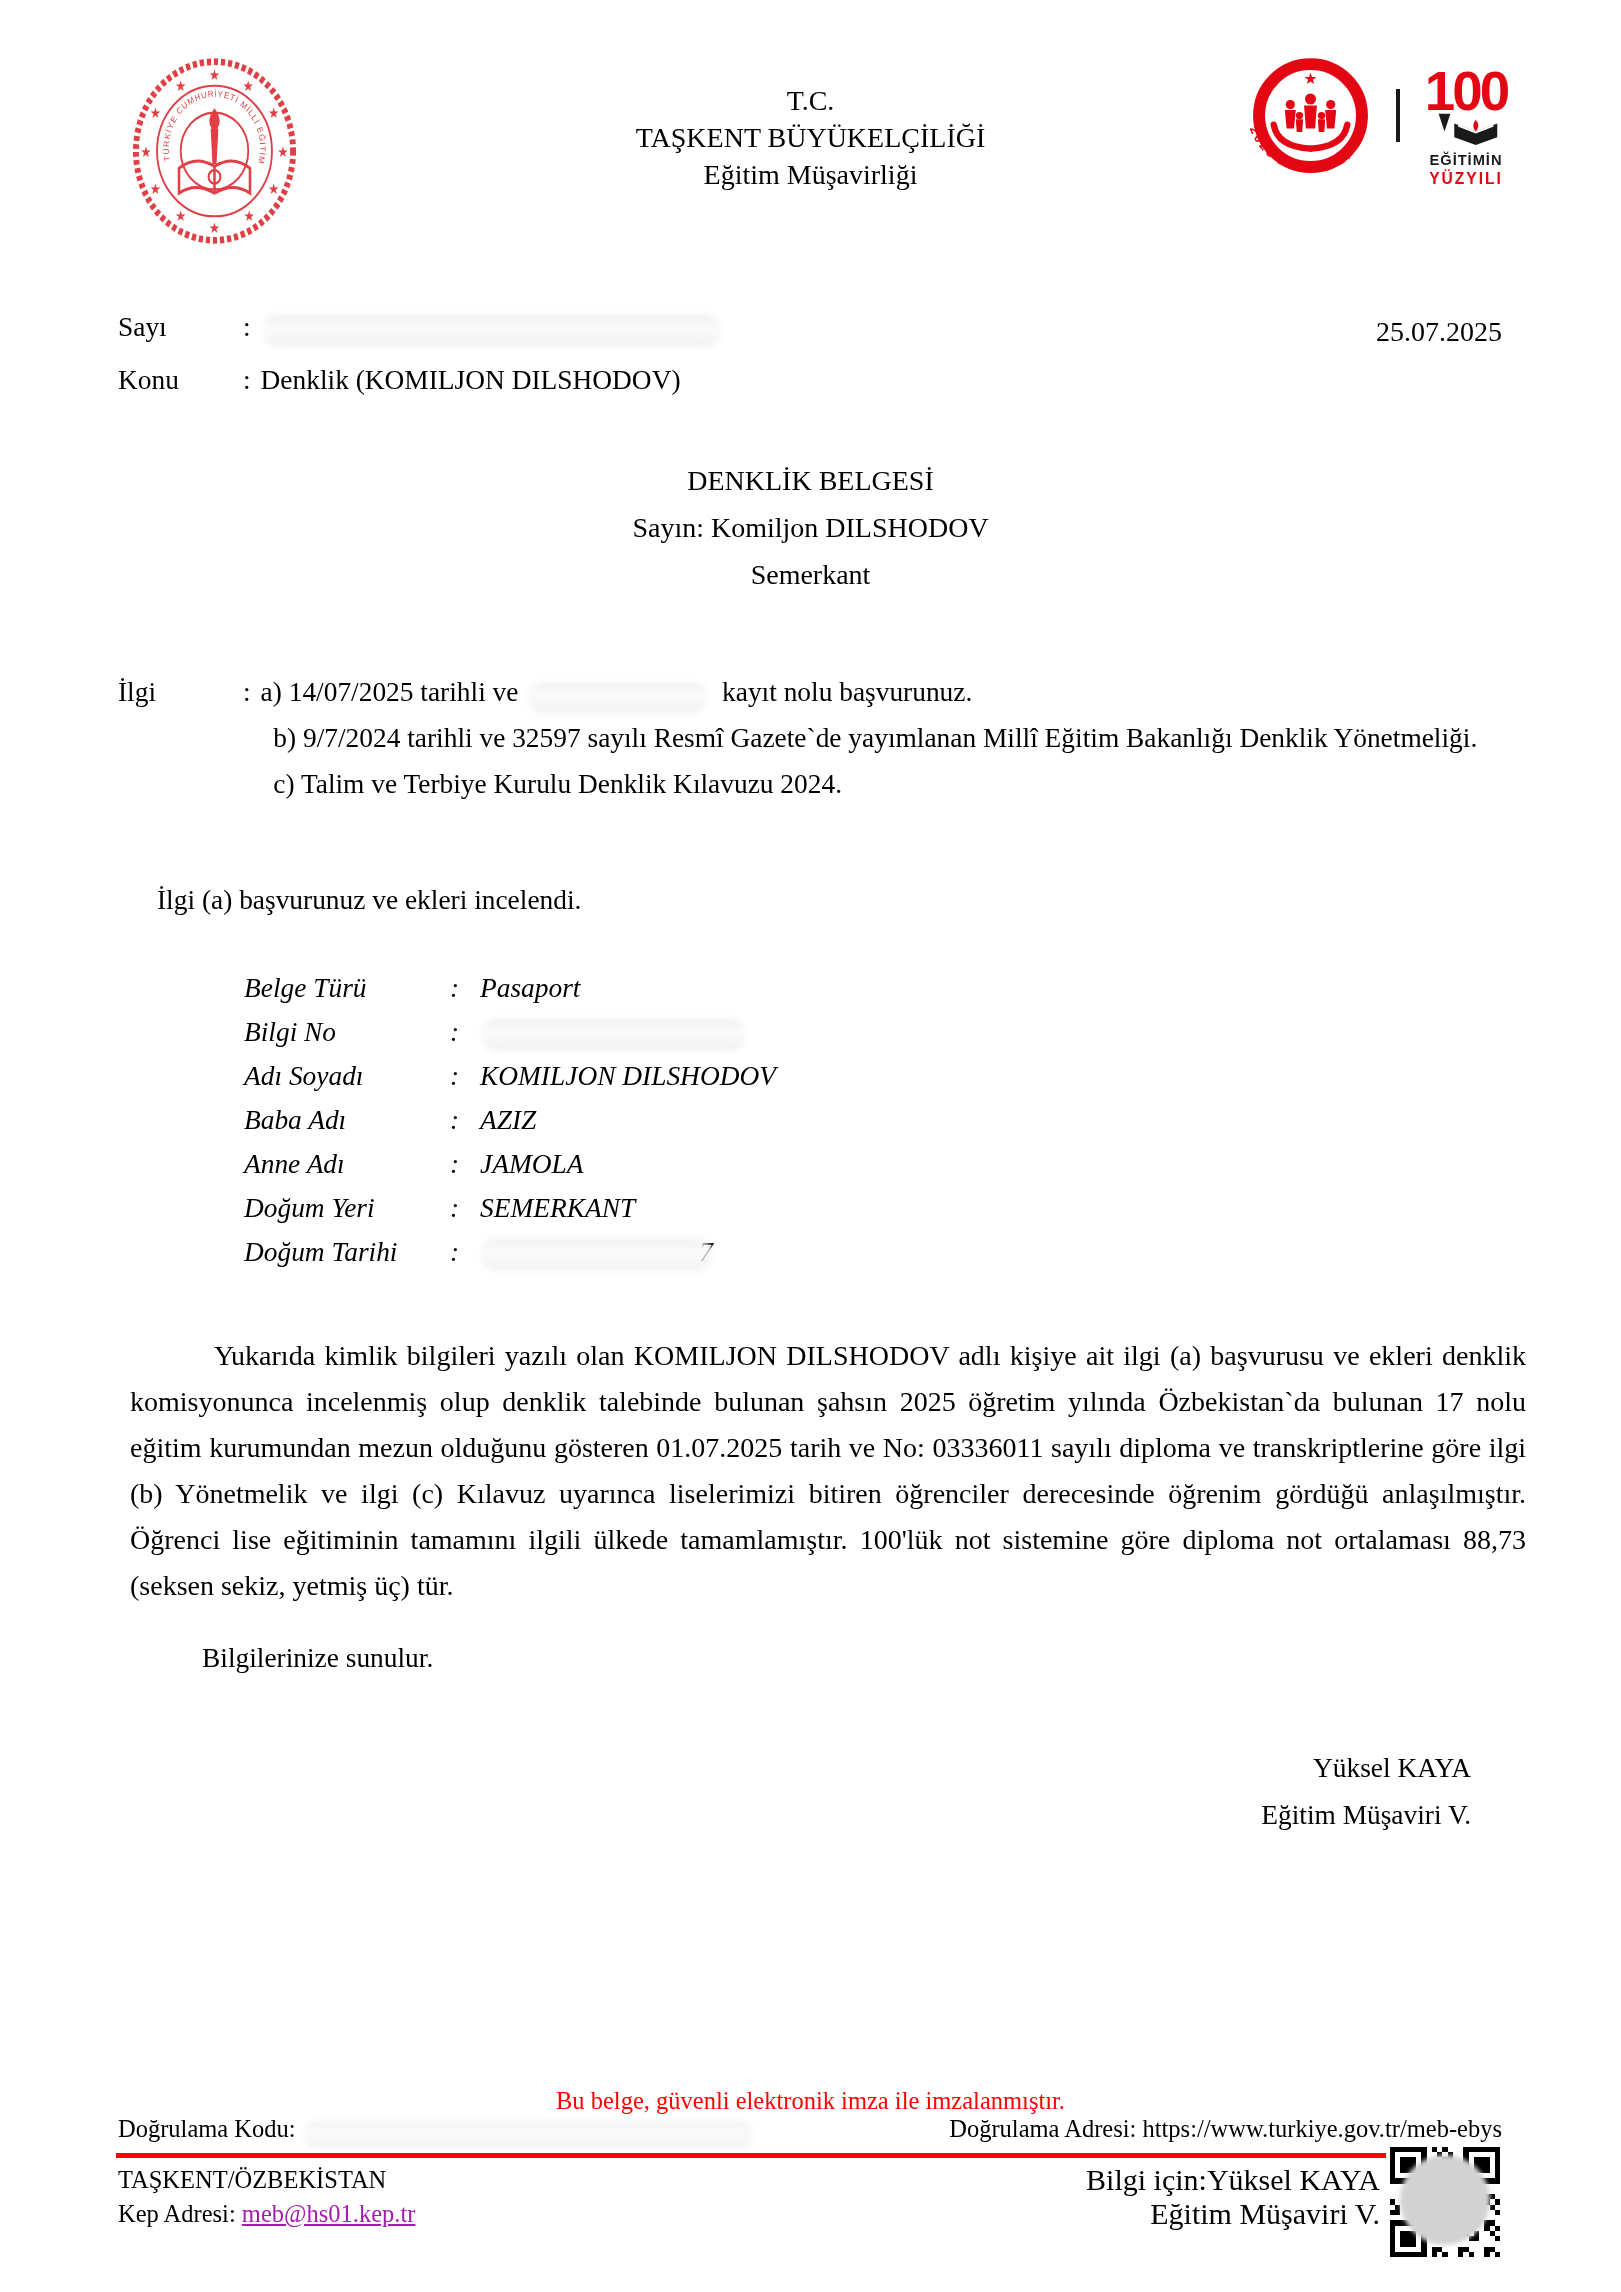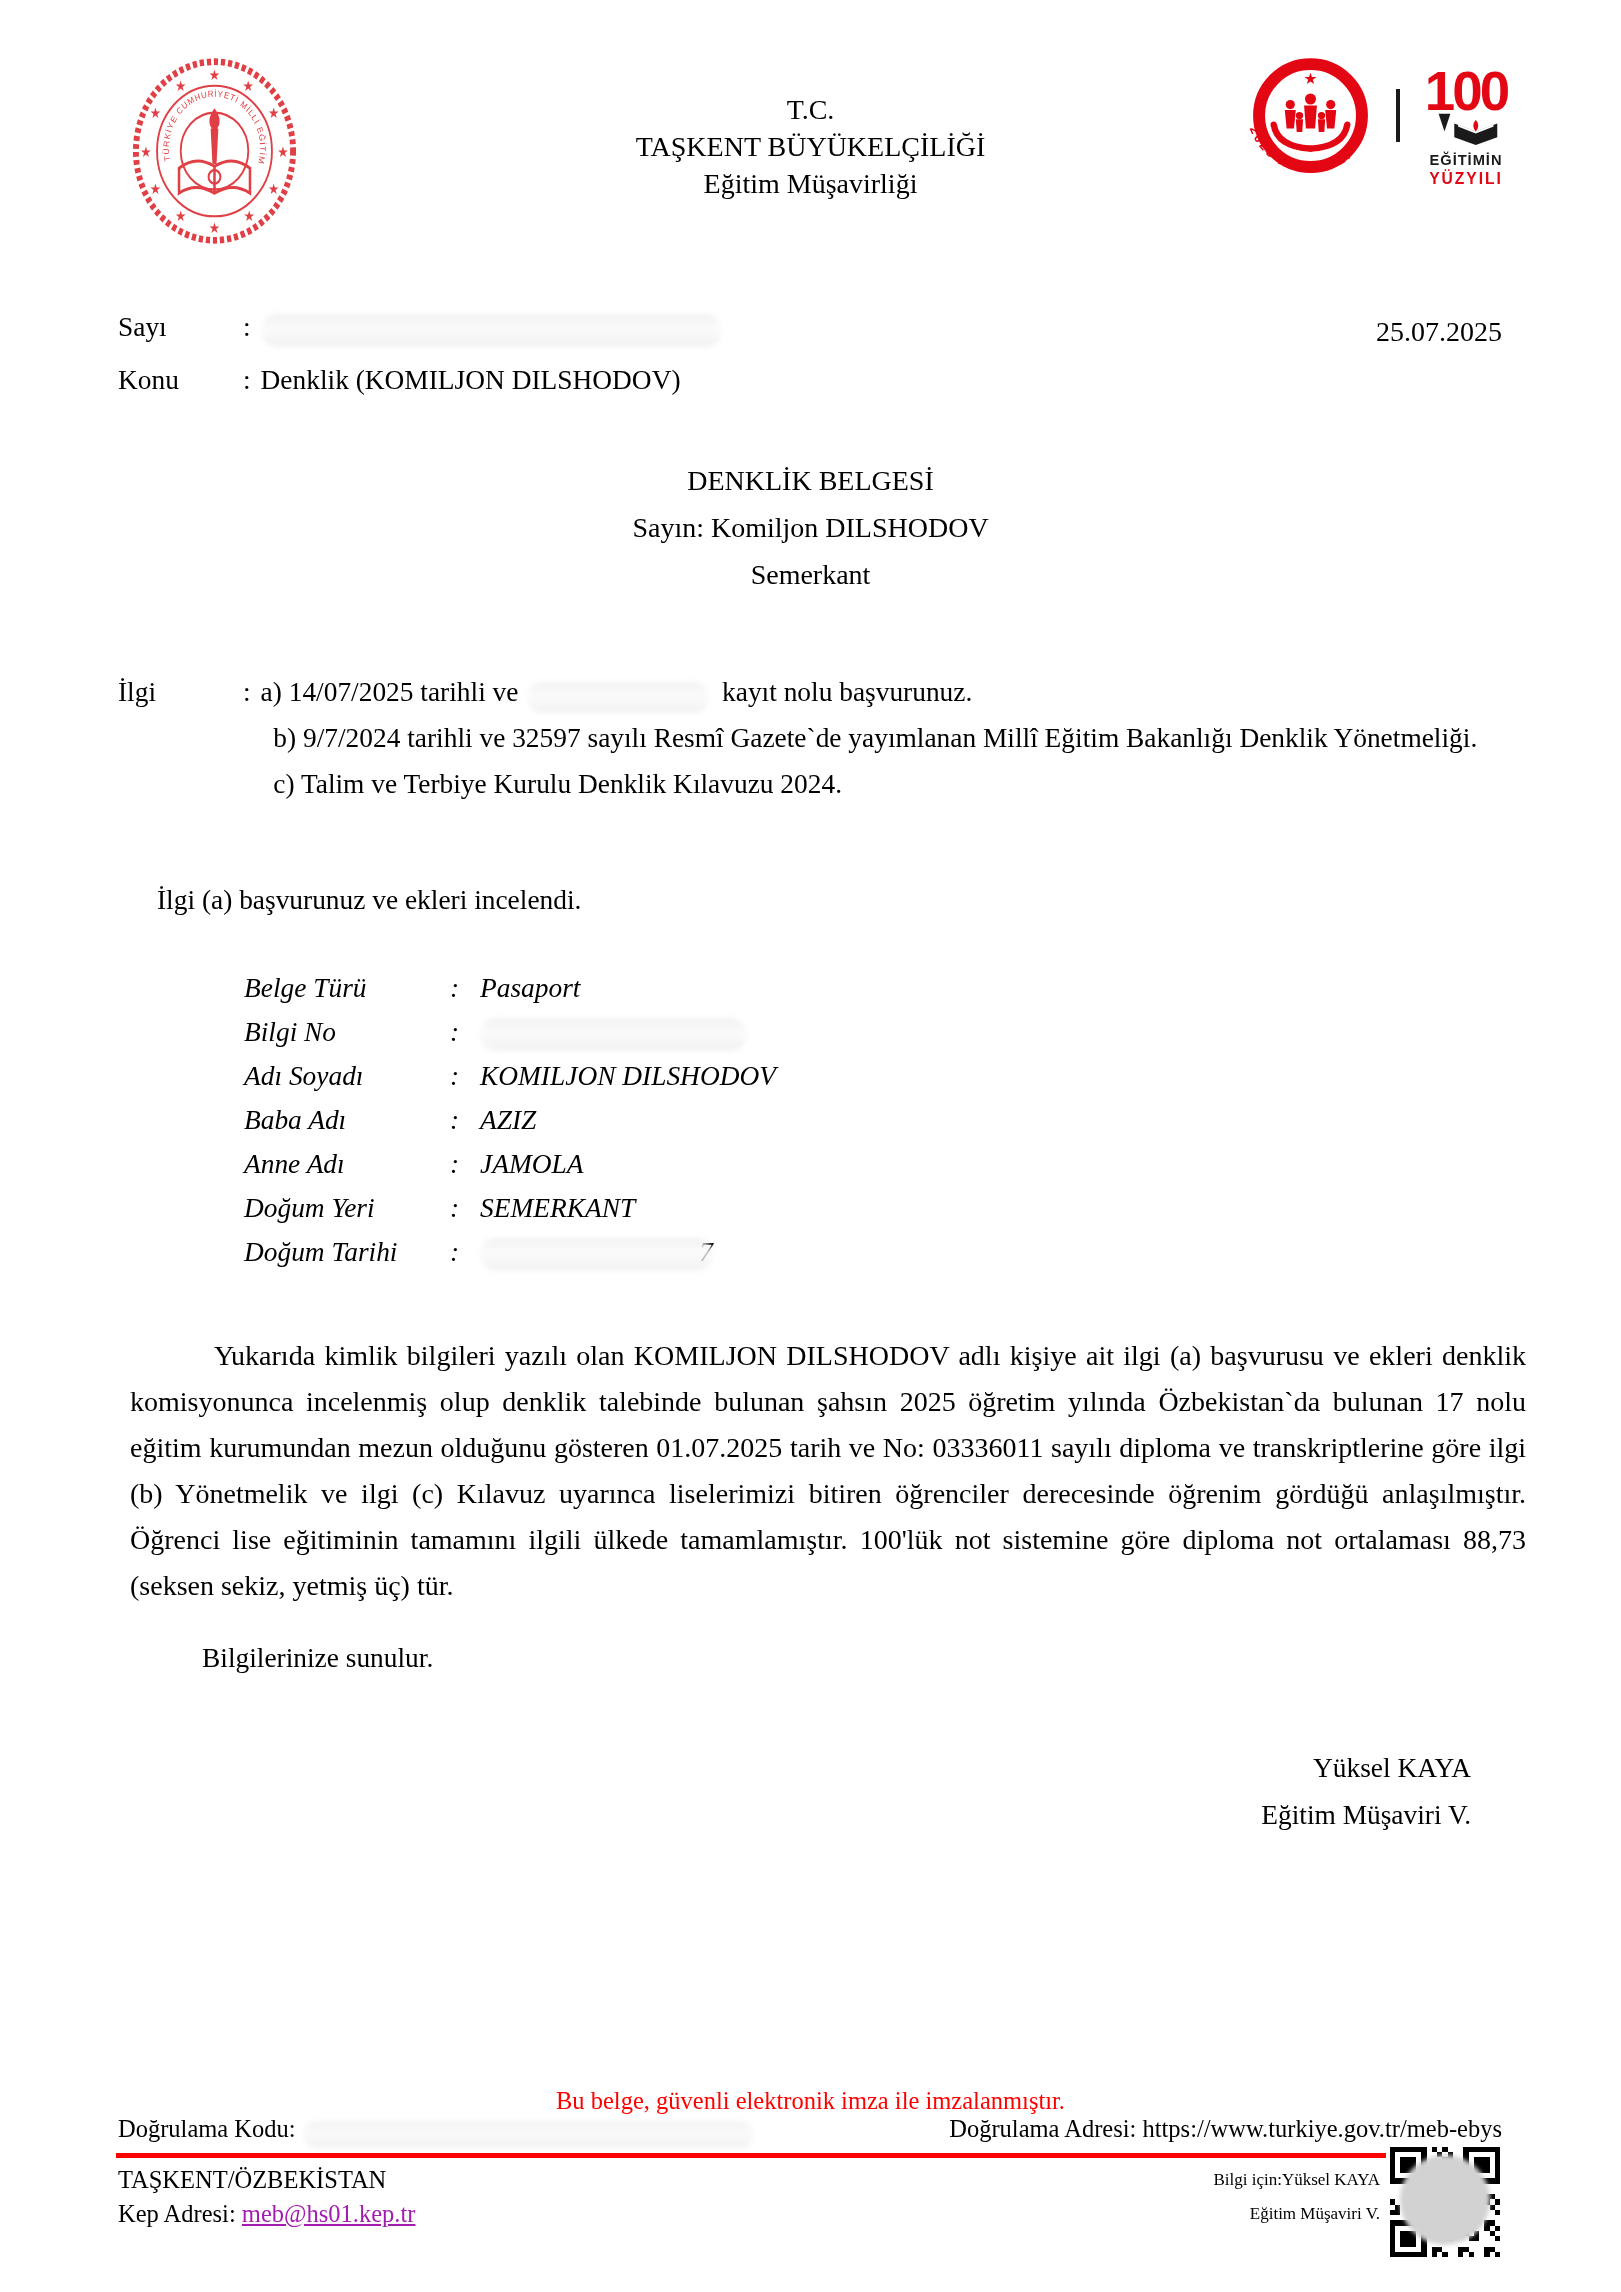--- a/index.html
+++ b/index.html
@@ -2,21 +2,21 @@
 <html lang="tr"><head>
 <meta charset="utf-8">
 <style>
   html,body{margin:0;padding:0;background:#ffffff;}
   .page{
     position:relative;width:1621px;height:2293px;margin:0 auto;background:#fff;
     font-family:"Liberation Serif","DejaVu Serif",serif;color:#000;overflow:hidden;
   }
   
   .seal{position:absolute;left:130px;top:55px;width:169px;height:192px;}
-  .header-center{position:absolute;top:91px;left:0;width:1621px;text-align:center;
+  .header-center{position:absolute;top:82px;left:0;width:1621px;text-align:center;
     font-size:28px;line-height:37px;}
   .right-logos{position:absolute;top:51px;left:1237px;display:flex;align-items:center;}
   .aile-logo{width:147px;height:153px;}
   .logo-divider{width:3.9px;height:53px;background:#1a1a1a;margin:0 15.7px 29px 11.8px;}
   .logo100{width:102px;height:129px;}
   
   .meta{position:absolute;left:118px;top:312px;font-size:27.4px;}
   .meta-row{display:flex;align-items:flex-start;height:53px;}
   .meta-label{display:inline-block;width:125px;}
   .meta-colon{display:inline-block;width:17.6px;}
@@ -52,21 +52,21 @@
   .closing{position:absolute;left:202px;top:1643px;font-size:27.4px;}
   .signature{position:absolute;left:1059px;top:1745px;width:412px;text-align:right;
     font-size:27.4px;line-height:47px;}
   
   .esign-notice{position:absolute;top:2087px;left:0;width:1621px;text-align:center;
     color:#ff0000;font-size:24.5px;}
   .verify-row{position:absolute;top:2115px;left:118px;width:1384px;font-size:24.5px;
     display:flex;justify-content:space-between;align-items:flex-start;}
   .footer-rule{position:absolute;top:2153px;left:116px;width:1270px;height:4.9px;background:#ff0000;}
   .footer-left{position:absolute;top:2163px;left:118px;font-size:24.5px;line-height:34px;}
-  .footer-right{position:absolute;top:2163px;right:241px;text-align:right;font-size:17px;line-height:34px;}
+  .footer-right{position:absolute;top:2163px;right:241px;text-align:right;font-size:30px;line-height:34px;}
   .kep-link{color:#a21caf;text-decoration:underline;}
   .qr-wrap{position:absolute;left:1390px;top:2147px;width:110px;height:110px;}
   .qr-blur{position:absolute;left:9.8px;top:7.8px;width:90px;height:90px;border-radius:50%;
     background:#d2d2d2;filter:blur(2px);}
 </style>
 </head>
 <body>
 
 <div class="page">
 

